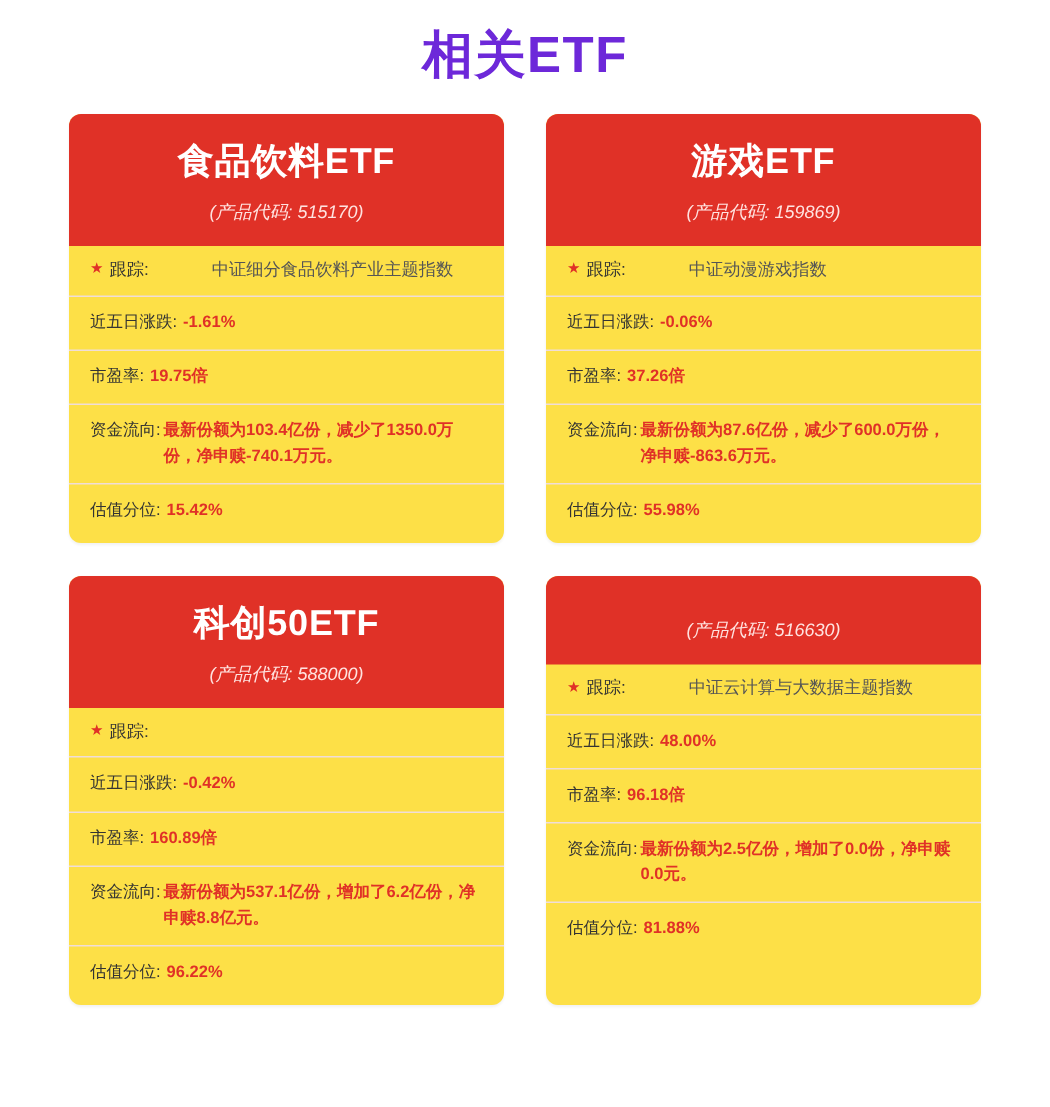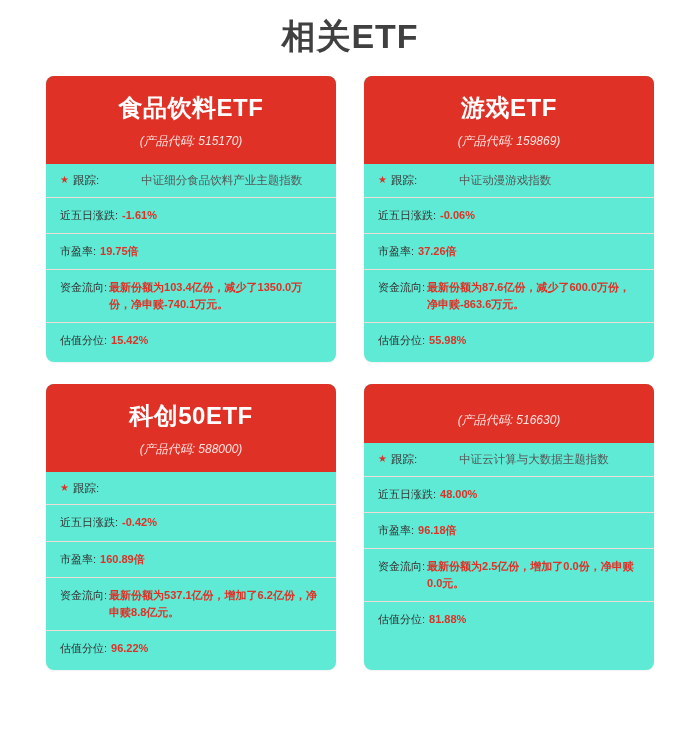--- a/index.html
+++ b/index.html
@@ -9,39 +9,39 @@
     background: #ffffff;
     font-family: "Liberation Sans", sans-serif;
   }
   .page {
     width: 700px; height: 738px;
     position: relative;
     padding: 0 0 0 0;
   }
   .page-title {
     text-align: center;
-    color: #404040;
+    color: #6d28d9;
     font-size: 34px;
     font-weight: bold;
     letter-spacing: 1px;
     padding: 14px 0 16px 0;
     margin: 0;
   }
   .grid {
     display: grid;
     grid-template-columns: 290px 290px;
     column-gap: 28px;
     row-gap: 22px;
     justify-content: center;
   }
   .card {
     width: 290px;
     border-radius: 8px;
     overflow: hidden;
-    background: #5eead4;
+    background: #fde047;
     box-shadow: 0 1px 2px rgba(0,0,0,0.06);
   }
   .card-head {
     background: #e03127;
     color: #ffffff;
     text-align: center;
     padding: 18px 8px 14px 8px;
   }
   .card-head .name {
     font-size: 24px;

